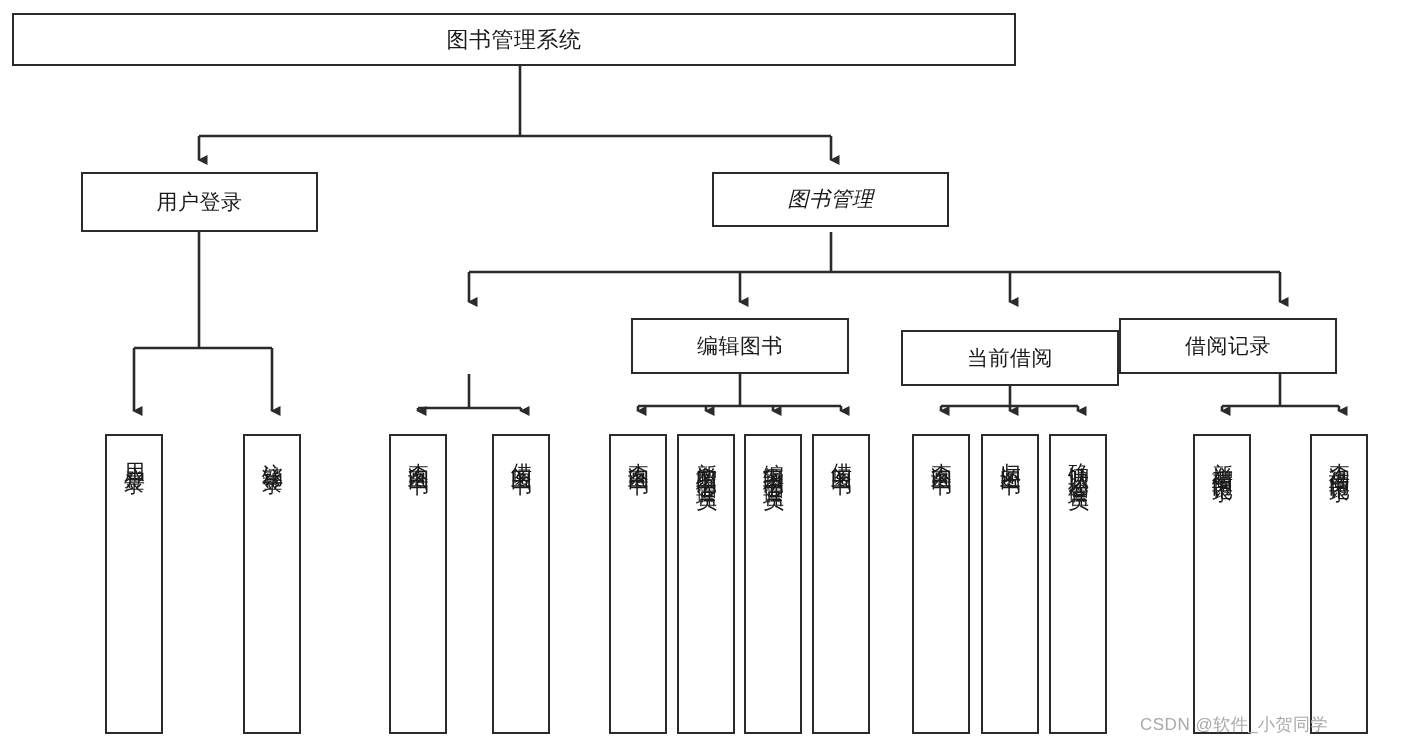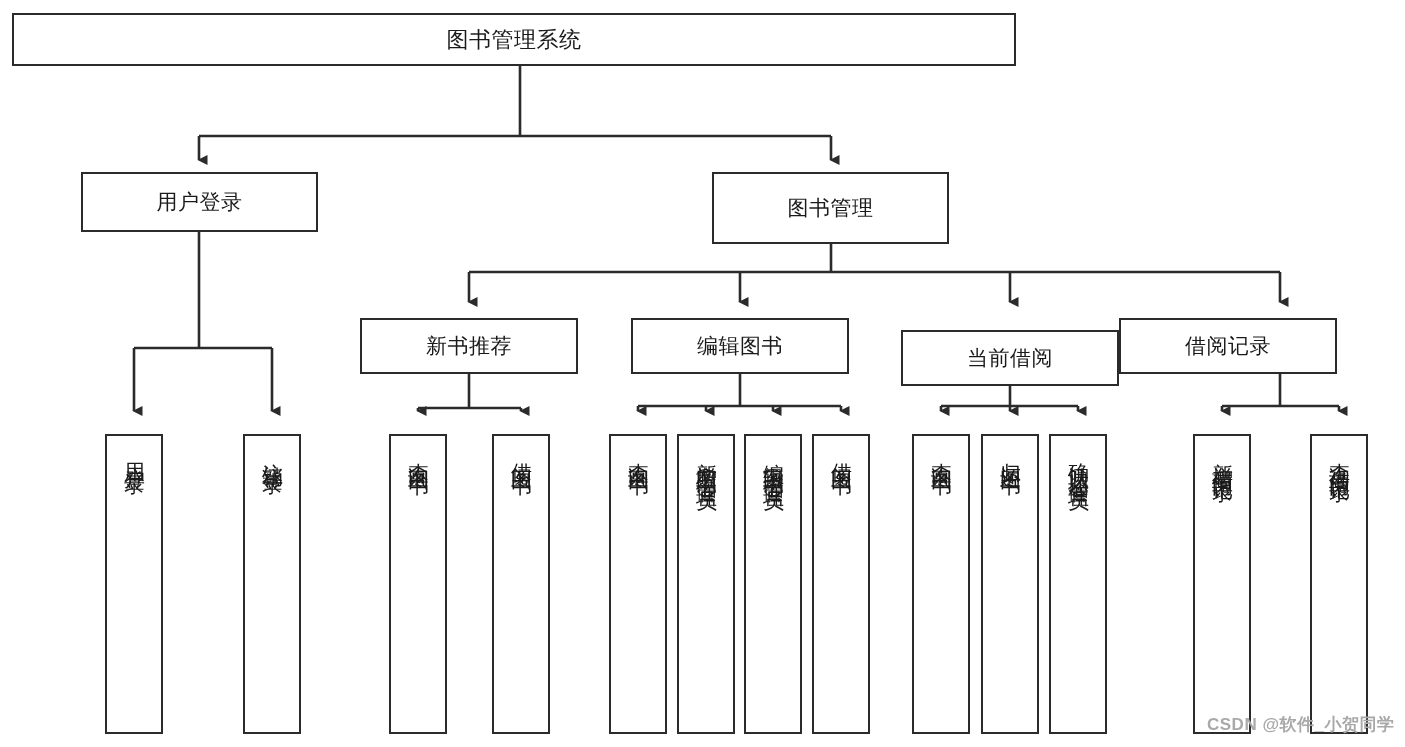--- a/index.html
+++ b/index.html
@@ -48,29 +48,28 @@
   .node.vert .lbl {
     writing-mode: vertical-rl;
     text-orientation: upright;
     font-size: 21px;
     letter-spacing: 4px;
     white-space: nowrap;
   }
   .node.root .lbl { font-size: 22px; }
   .watermark {
     position: absolute;
-    left: 1207px;
+    left: 1140px;
     top: 713px;
     font-size: 17px;
     color: #a9a9a9;
     letter-spacing: 0.5px;
     z-index: 5;
     white-space: nowrap;
     font-family: "Liberation Sans", "DejaVu Sans", sans-serif;
-    font-weight: bold;
   }
 </style>
 </head>
 <body>
 
 <div id="canvas">
 
   <svg class="wires" viewBox="0 0 1405 747">
     <defs>
       <marker id="arrow" markerWidth="12" markerHeight="12" refX="5" refY="8.5" orient="auto" markerUnits="userSpaceOnUse">
@@ -123,27 +122,24 @@
   </svg>
 
   <div class="node horiz root" style="left:12px; top:13px; width:1004px; height:53px;">
     <span class="lbl">图书管理系统</span>
   </div>
 
   <div class="node horiz" style="left:81px; top:172px; width:237px; height:60px;">
     <span class="lbl">用户登录</span>
   </div>
 
-  <div class="node horiz" style="left:712px; top:172px; width:237px; height:72px;">
+  <div class="node horiz" style="left:712px; top:172px; width:237px; height:55px;font-style:italic;">
     <span class="lbl">图书管理</span>
   </div>
 
-  <div class="node horiz" style="left:360px; top:318px; width:218px; height:56px;">
-    <span class="lbl">新书推荐</span>
-  </div>
 
   <div class="node horiz" style="left:631px; top:318px; width:218px; height:56px;">
     <span class="lbl">编辑图书</span>
   </div>
 
   <div class="node horiz" style="left:901px; top:318px; width:218px; height:56px;margin-top:12px;">
     <span class="lbl">当前借阅</span>
   </div>
 
   <div class="node horiz" style="left:1119px; top:318px; width:218px; height:56px;">

